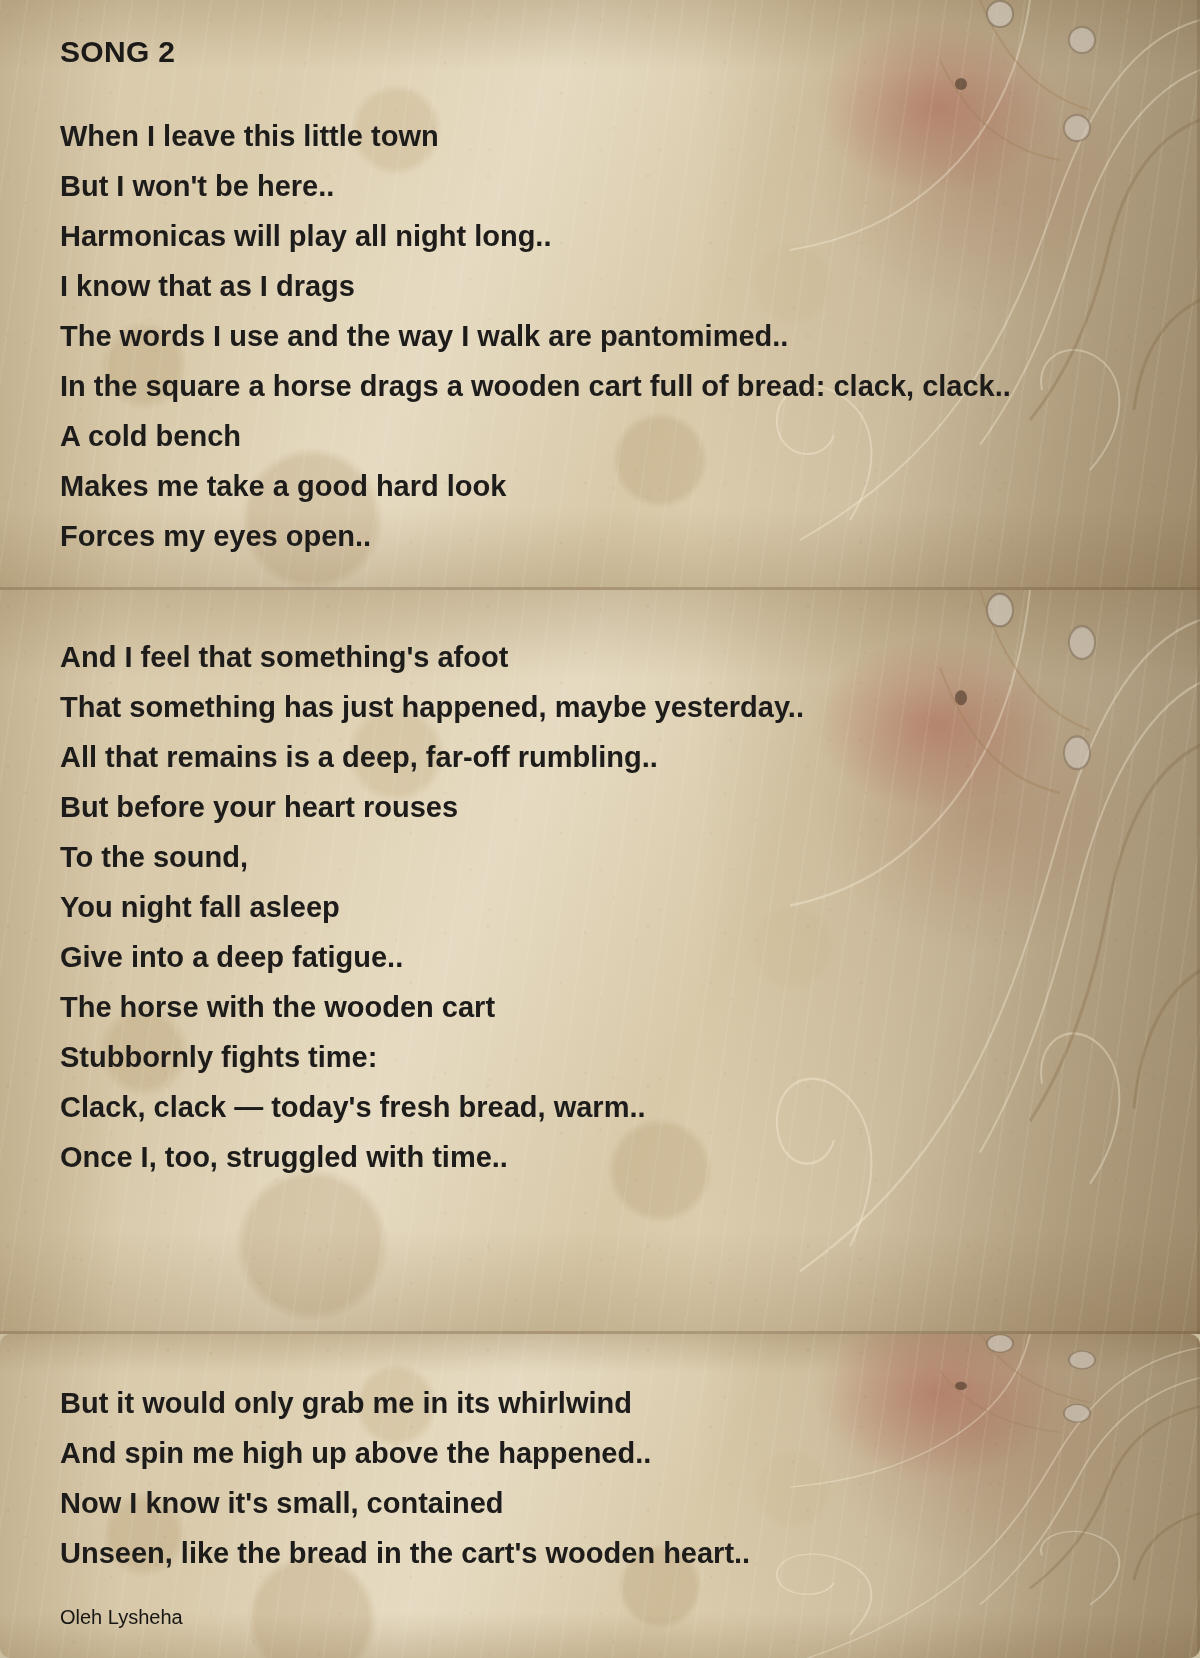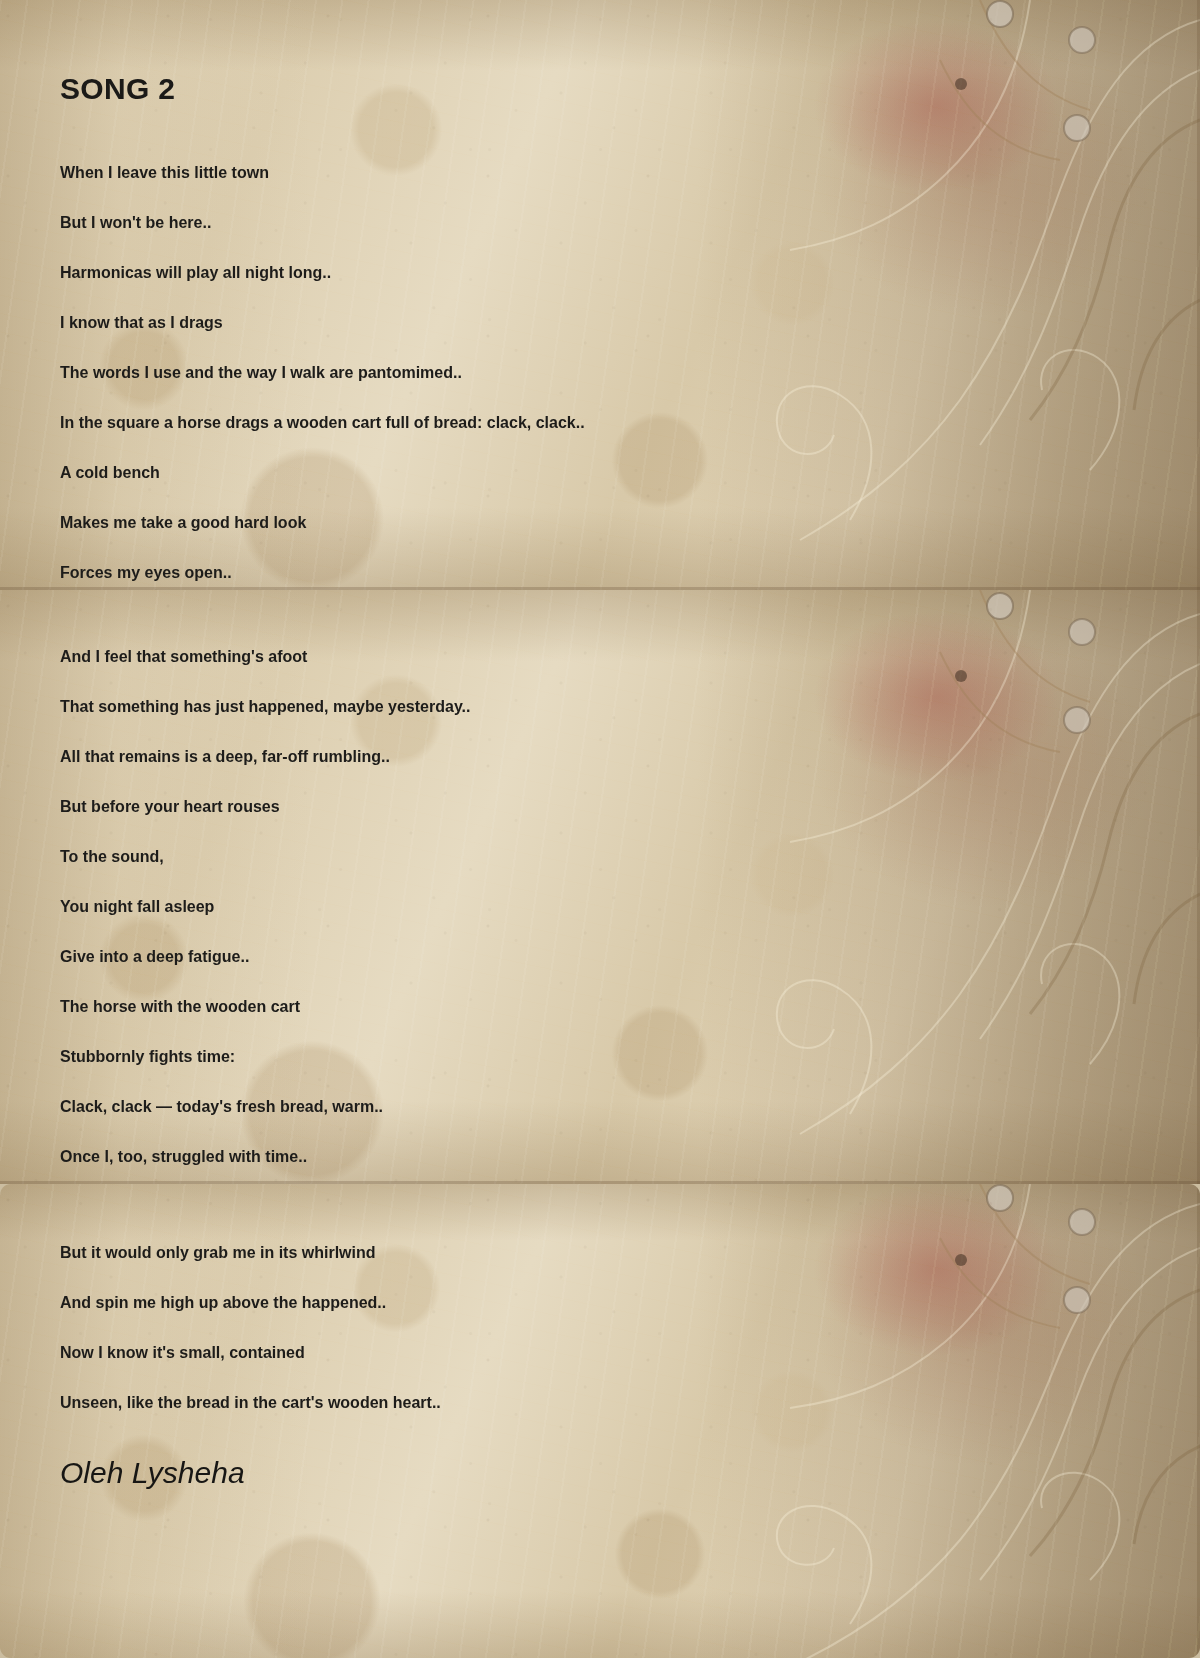--- a/index.html
+++ b/index.html
@@ -78,58 +78,57 @@
     position: absolute;
     top: 0;
     right: 0;
     width: 470px;
     height: 100%;
     pointer-events: none;
     opacity: .9;
   }
 
   .panel-1 { height: 590px; }
-  .panel-2 { height: 594px; }
+  .panel-2 { height: 744px; }
   .panel-3 { flex: 1 1 auto; border-radius: 11px; }
 
   .content {
     position: relative;
     z-index: 3;
     padding: 0 60px;
   }
 
   .title {
     margin: 0;
-    padding-top: 72px;
+    padding-top: 35px;
     font-size: 30px;
     font-weight: bold;
     color: #1b1a18;
     letter-spacing: .3px;
   }
 
   .stanza {
     margin: 0;
     padding: 0;
     list-style: none;
   }
   .stanza li {
-    font-size: 16px;
+    font-size: 29px;
     font-weight: bold;
     color: #1d1c1a;
     line-height: 50px;
     white-space: pre;
   }
   .panel-1 .stanza { margin-top: 42px; }
   .panel-2 .stanza { margin-top: 42px; }
   .panel-3 .stanza { margin-top: 44px; }
 
   .author {
     margin-top: 28px;
-    font-size: 30px;
-    font-style: italic;
+    font-size: 20px;
     color: #171614;
     font-family: "Liberation Sans", sans-serif;
   }
 
   .seam {
     position: absolute;
     left: 0;
     right: 0;
     height: 3px;
     background: rgba(90,68,42,0.25);

